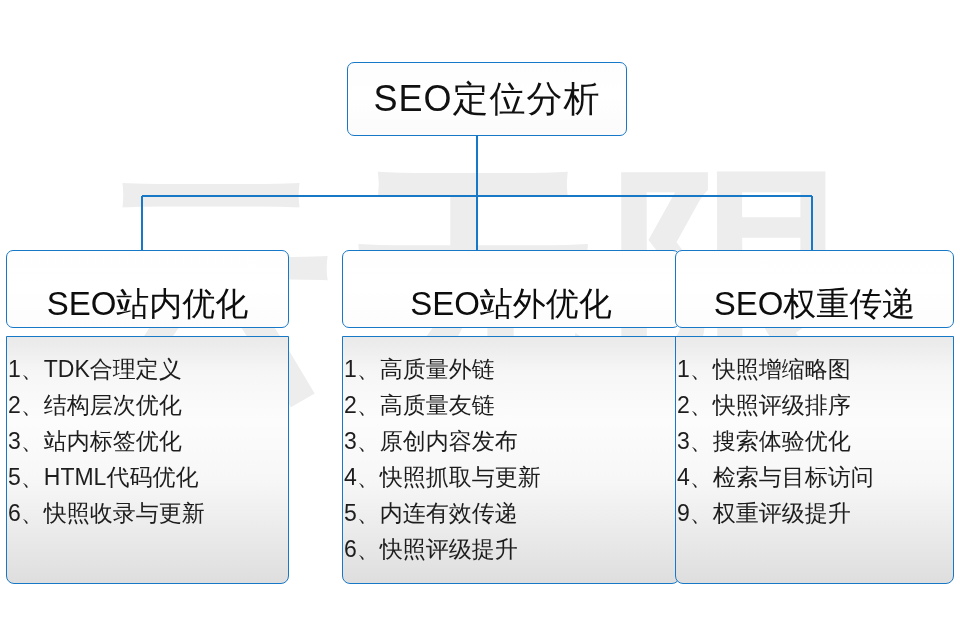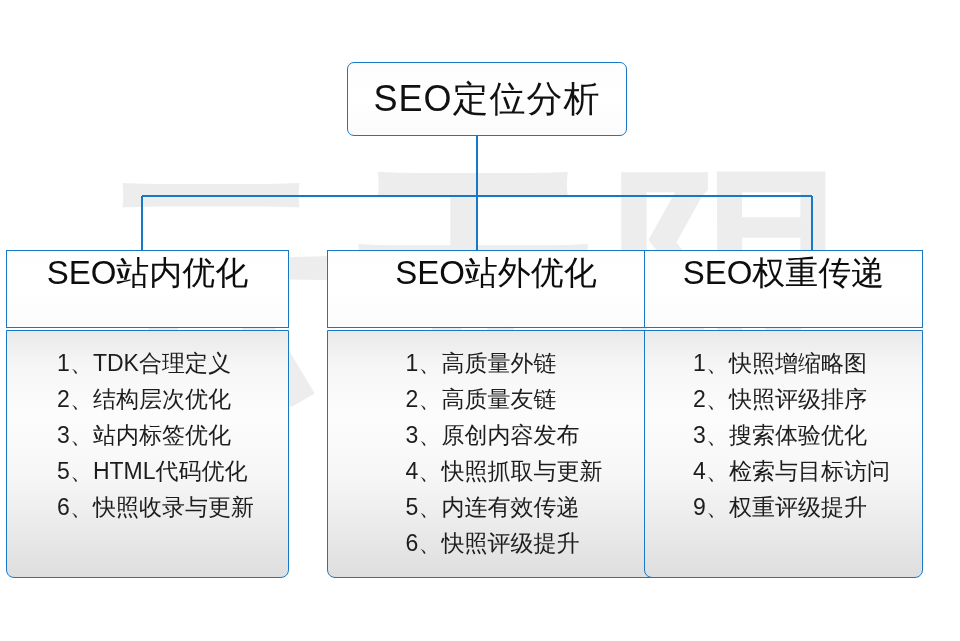--- a/index.html
+++ b/index.html
@@ -81,58 +81,57 @@
     letter-spacing: 1px;
     color: #111111;
     font-family: "Liberation Sans", "DejaVu Sans", sans-serif;
   }
 
   .column {
     position: absolute;
     top: 250px;
   }
   .col-1 { left: 6px;   width: 283px; }
-  .col-2 { left: 327px; width: 338px; }
-  .col-3 { left: 644px; width: 279px; }
+  .col-2 { left: 342px; width: 338px; }
+  .col-3 { left: 675px; width: 279px; }
 
   .col-head {
     box-sizing: border-box;
     height: 78px;
     border: 1px solid #1878c8;
-    border-radius: 0;
+    border-radius: 7px;
     background: linear-gradient(to bottom, #fefefe 0%, #ffffff 50%, #fcfcfc 100%);
     display: flex;
-    align-items: flex-start;
+    align-items: flex-end;
     justify-content: center;
   }
   .col-head .head-title {
     font-size: 33px;
     letter-spacing: 0px;
     color: #0d0d0d;
     font-family: "Liberation Sans", "DejaVu Sans", sans-serif;
   }
 
   .col-body {
     box-sizing: border-box;
-    margin-top: 2px;
+    margin-top: 8px;
     height: 248px;
     border: 1px solid #1878c8;
     border-radius: 0 0 8px 8px;
     border-top: 1px solid #1878c8;
     background: linear-gradient(to bottom,
         #e9e9e9 0%,
         #f6f6f6 14%,
         #fcfcfc 34%,
         #f7f7f7 58%,
         #e9e9e9 82%,
         #dedede 100%);
-    padding: 14px 0 0 16px;
+    padding: 14px 0 0 1px;
     display: flex;
     flex-direction: column;
-    align-items: center;
   }
   .col-body ol {
     margin: 0;
     padding: 0;
     list-style: none;
   }
   .col-body li {
     font-size: 23px;
     line-height: 36px;
     color: #1d1d1d;

